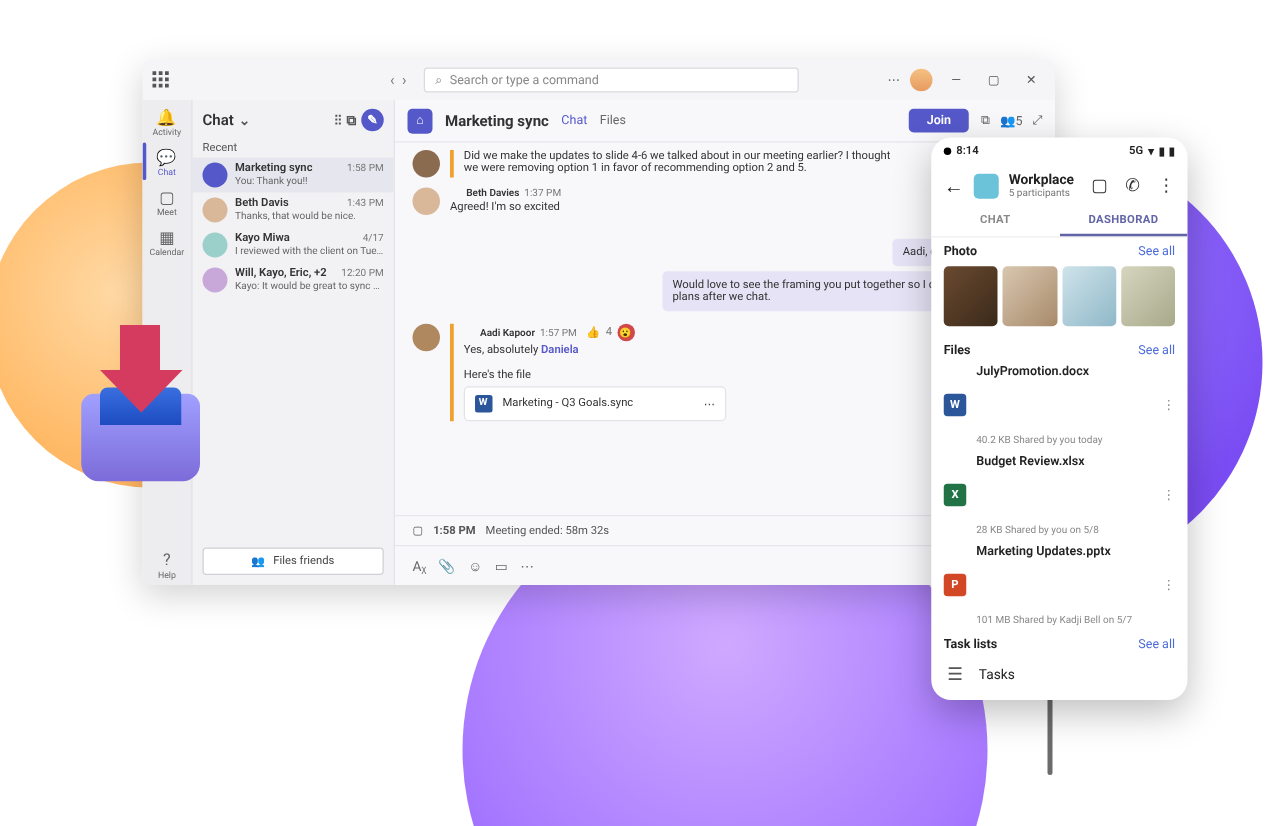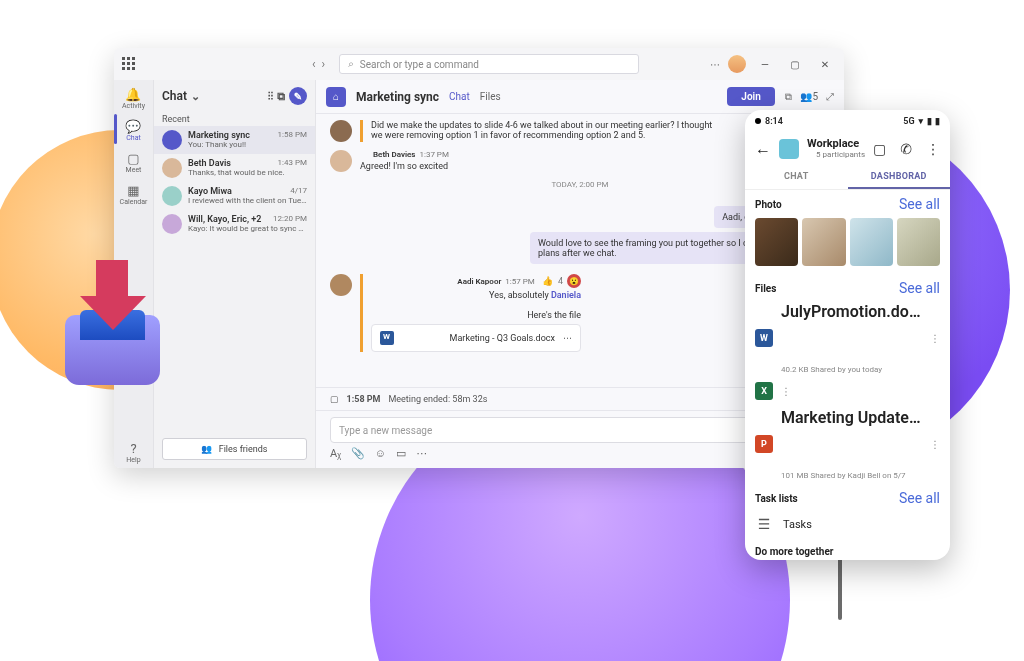--- a/index.html
+++ b/index.html
@@ -90,40 +90,40 @@
   .compose-icons{display:flex;gap:10px;margin-top:4px;color:#666;font-size:11px;}
 
   
   .phone{position:absolute; left:745px; top:110px; width:205px; height:450px; background:#fff; border-radius:16px; box-shadow:0 10px 30px rgba(0,0,0,.25); z-index:5; overflow:hidden; font-size:10px; color:#222;}
   .statusbar{height:22px;display:flex;align-items:center;padding:0 10px;font-size:9px;font-weight:600;}
   .statusbar .sp{flex:1;}
   .phone-head{display:flex;align-items:center;padding:6px 10px;gap:8px;}
   .phone-head .back{font-size:16px;}
   .workav{width:20px;height:20px;border-radius:4px;background:#6ac3d9;}
   .phone-head .t1{font-weight:700;font-size:11px;line-height:1.1;}
-  .phone-head .t2{font-size:8px;color:#777;text-align:right;}
+  .phone-head .t2{font-size:8px;color:#777;}
   .phone-head .ic{font-size:14px;color:#333;}
   .ph-tabs{display:flex;border-bottom:1px solid #eee;}
   .ph-tab{flex:1;text-align:center;padding:6px 0;font-size:9px;font-weight:700;color:#888;letter-spacing:.3px;}
   .ph-tab.active{color:#6264a7;border-bottom:2px solid #6264a7;}
   .section{padding:6px 10px 2px;}
   .section-row{display:flex;justify-content:space-between;align-items:center;}
   .section h4{font-size:10px;font-weight:700;}
-  .see-all{font-size:14px;color:#4b6bd9;}
+  .see-all{font-size:10px;color:#4b6bd9;}
   .photos{display:flex;gap:4px;padding:4px 10px 8px;}
   .photos .ph{flex:1;height:48px;border-radius:4px;background:#ccc;}
   .ph1{background:linear-gradient(135deg,#6b4a30,#3a2a1a)!important;}
   .ph2{background:linear-gradient(135deg,#d8c7b0,#a88a6a)!important;}
   .ph3{background:linear-gradient(135deg,#cfe3ea,#8fb8c8)!important;}
   .ph4{background:linear-gradient(135deg,#d6d6c0,#a8a88a)!important;}
   .file-item{display:flex;align-items:center;gap:8px;padding:4px 10px;}
   .fi-ic{width:18px;height:18px;border-radius:3px;color:#fff;font-size:9px;font-weight:700;display:flex;align-items:center;justify-content:center;}
   .fi-word{background:#2b579a;} .fi-excel{background:#217346;} .fi-ppt{background:#d24726;}
   .fi-txt{flex:1;min-width:0;}
-  .fi-name{font-size:16px;font-weight:600;white-space:nowrap;overflow:hidden;text-overflow:ellipsis;}
+  .fi-name{font-size:10px;font-weight:600;white-space:nowrap;overflow:hidden;text-overflow:ellipsis;}
   .fi-sub{font-size:8px;color:#888;margin-top:44px;}
   .fi-more{color:#888;}
   .simple-row{display:flex;align-items:center;gap:10px;padding:8px 10px;font-size:11px;}
   .simple-row .ric{font-size:14px;color:#555;width:18px;text-align:center;}
   .meet-ic{width:18px;height:14px;background:#5558c9;border-radius:2px;}
 </style>
 </head>
 <body>
 
 <div class="bg-circle circle-orange"></div>
@@ -275,62 +275,58 @@
         </div>
 
         <div class="msg">
           <div class="av" style="background:#d9b89a;"></div>
           <div class="bubble">
             <div class="meta"><b>Beth Davies</b>&nbsp;&nbsp;<span>1:37 PM</span></div>
             <div>Agreed! I'm so excited</div>
           </div>
         </div>
 
-        <div class="day-sep">TODAY, 2:00 PM</div>
 
         <div class="outgoing" style="display:flex;">
           <div class="ometa" style="align-self:flex-end;">5/13, 2:00 PM</div>
           <div class="obub" style="align-self:flex-end;">Aadi, can you share the d</div>
         </div>
         <div class="outgoing" style="display:flex;margin-top:4px;">
           <div class="obub" style="align-self:flex-end;">Would love to see the framing you put together so I can update my plans after we chat.</div>
         </div>
 
-        <div class="msg orange-bar" style="margin-top:10px;text-align:right;">
+        <div class="msg orange-bar" style="margin-top:10px;">
           <div class="av" style="background:#b08860;"></div>
           <div class="bubble">
             <div class="meta">
               <b>Aadi Kapoor</b>&nbsp;&nbsp;<span>1:57 PM</span>
               <span class="reactions">
                 <span>👍</span>
                   <span>4</span>
                 <span class="react-bubble">😮</span>
               </span>
             </div>
             <div><span>Yes, absolutely </span><span class="mention">Daniela</span></div>
             <div style="margin-top:10px;">Here's the file</div>
             <div class="file-card">
               <div class="word-ic"></div>
-              <span style="flex:1;">Marketing - Q3 Goals.docx</span>
+              <span style="flex:1;">Marketing - Q3 Goals.sync</span>
               <span>⋯</span>
             </div>
           </div>
         </div>
       </div>
 
       <div class="meeting-ended">
         <span>▢</span>
         <b>1:58 PM</b>
         <span>Meeting ended: 58m 32s</span>
       </div>
 
       <div class="compose">
-        <div class="compose-input">
-          <span>Type a new message</span>
-        </div>
         <div class="compose-icons">
           <span>Aᵪ</span>
           <span>📎</span>
           <span>☺</span>
           <span>▭</span>
           <span>⋯</span>
         </div>
       </div>
     </div>
   </div>
@@ -384,20 +380,24 @@
   <div class="file-item">
     <div class="fi-ic fi-word">W</div>
     <div class="fi-txt">
         <div class="fi-name">JulyPromotion.docx</div>
         <div class="fi-sub">40.2 KB Shared by you today</div>
       </div>
     <span class="fi-more">⋮</span>
   </div>
   <div class="file-item">
     <div class="fi-ic fi-excel">X</div>
+    <div class="fi-txt">
+        <div class="fi-name">Budget Review.xlsx</div>
+        <div class="fi-sub">28 KB Shared by you on 5/8</div>
+      </div>
     <span class="fi-more">⋮</span>
   </div>
   <div class="file-item">
     <div class="fi-ic fi-ppt">P</div>
     <div class="fi-txt">
         <div class="fi-name">Marketing Updates.pptx</div>
         <div class="fi-sub">101 MB Shared by Kadji Bell on 5/7</div>
       </div>
     <span class="fi-more">⋮</span>
   </div>

